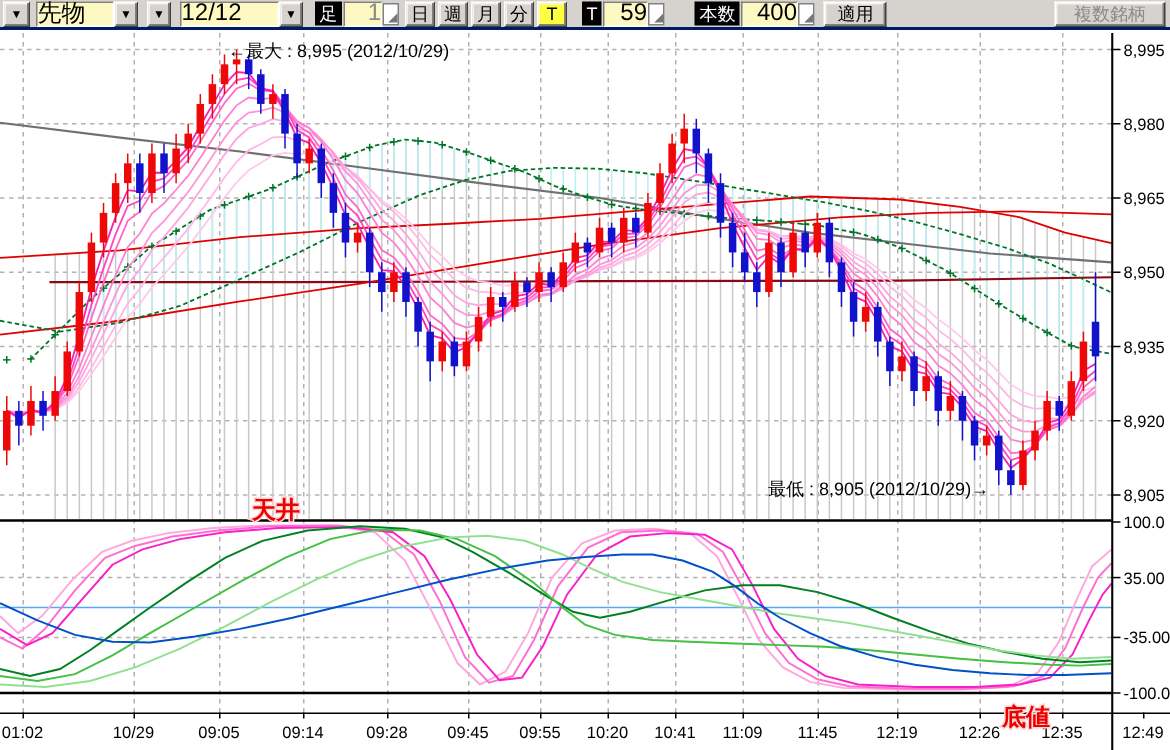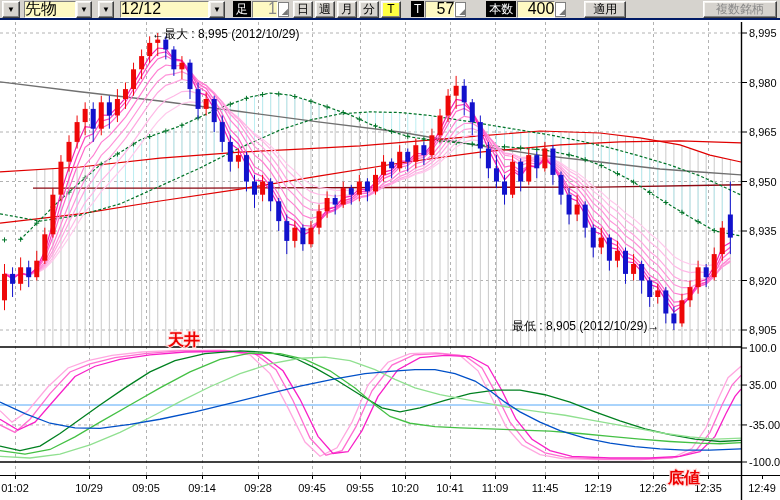--- a/index.html
+++ b/index.html
@@ -35,43 +35,43 @@
   <div class="tb" style="margin-left:4px">
     <span class="field" style="width:52px">先物</span>
     <span class="btn dd" style="justify-content:center">▼</span>
   </div>
 
   <div class="tb" style="margin-left:6px">
     <span class="btn dd" style="justify-content:center">▼</span>
   </div>
 
   <div class="tb" style="margin-left:6px">
-    <span class="field" style="width:89px">12/12</span>
+    <span class="field" style="width:66px">12/12</span>
     <span class="btn dd" style="justify-content:center">▼</span>
   </div>
 
   <span class="tb blk" style="margin-left:8px">足</span>
   <span class="tb field num disabled" style="margin-left:1px;width:26px">1</span>
   <span class="tb spin">◢</span>
 
   <span class="tb btn" style="margin-left:4px;width:20px">日</span>
   <span class="tb btn" style="margin-left:2px;width:20px">週</span>
   <span class="tb btn" style="margin-left:2px;width:20px">月</span>
   <span class="tb btn" style="margin-left:2px;width:20px">分</span>
   <span class="tb btn yellow" style="margin-left:2px;width:20px">T</span>
 
   <span class="tb blk" style="margin-left:10px">T</span>
-  <span class="tb field num" style="margin-left:1px;width:30px">57</span>
+  <span class="tb field num" style="margin-left:1px;width:30px">59</span>
   <span class="tb spin">◢</span>
 
   <span class="tb blk" style="margin-left:20px">本数</span>
   <span class="tb field num" style="margin-left:1px;width:38px">400</span>
   <span class="tb spin">◢</span>
 
-  <span class="tb btn" style="margin-left:18px;width:42px">適用</span>
+  <span class="tb btn" style="margin-left:6px;width:42px">適用</span>
 
   <span class="tb btn disabled" style="margin-left:auto;margin-right:3px;width:74px">複数銘柄</span>
 </div>
 
 <svg id="chart" width="780" height="500" viewBox="0 0 780 500" style="position:absolute;top:0;left:0;">
       <g>
         <line x1="15.5" y1="22" x2="15.5" y2="475" stroke="#b2b2b2" stroke-width="1" stroke-dasharray="3 3"></line>
         <line x1="89.5" y1="22" x2="89.5" y2="475" stroke="#b2b2b2" stroke-width="1" stroke-dasharray="3 3"></line>
         <line x1="146.5" y1="22" x2="146.5" y2="475" stroke="#b2b2b2" stroke-width="1" stroke-dasharray="3 3"></line>
         <line x1="202.5" y1="22" x2="202.5" y2="475" stroke="#b2b2b2" stroke-width="1" stroke-dasharray="3 3"></line>

